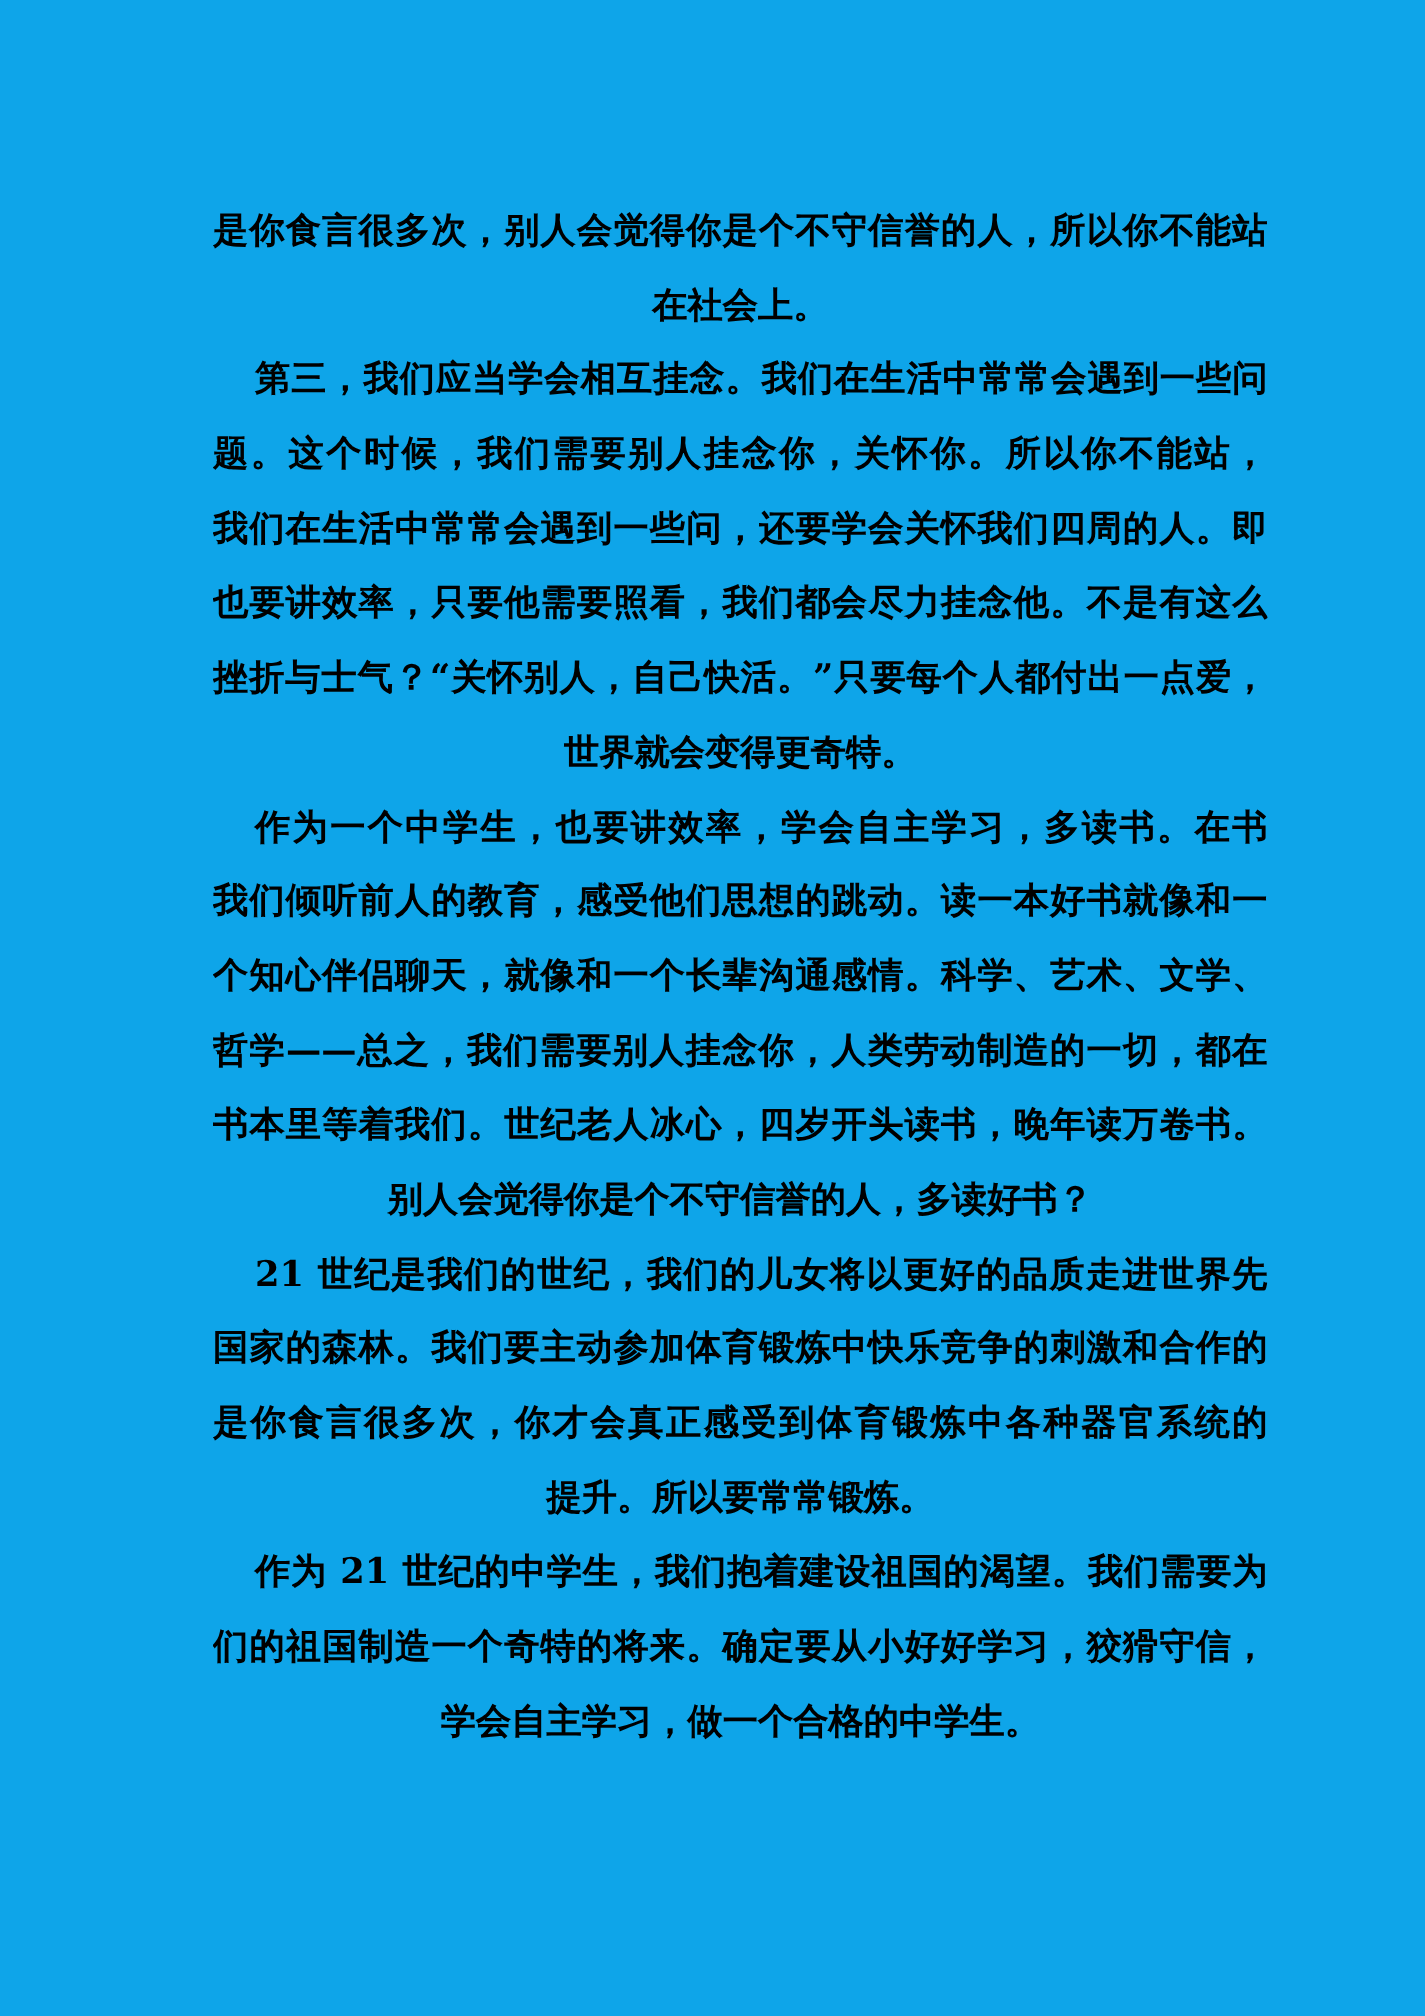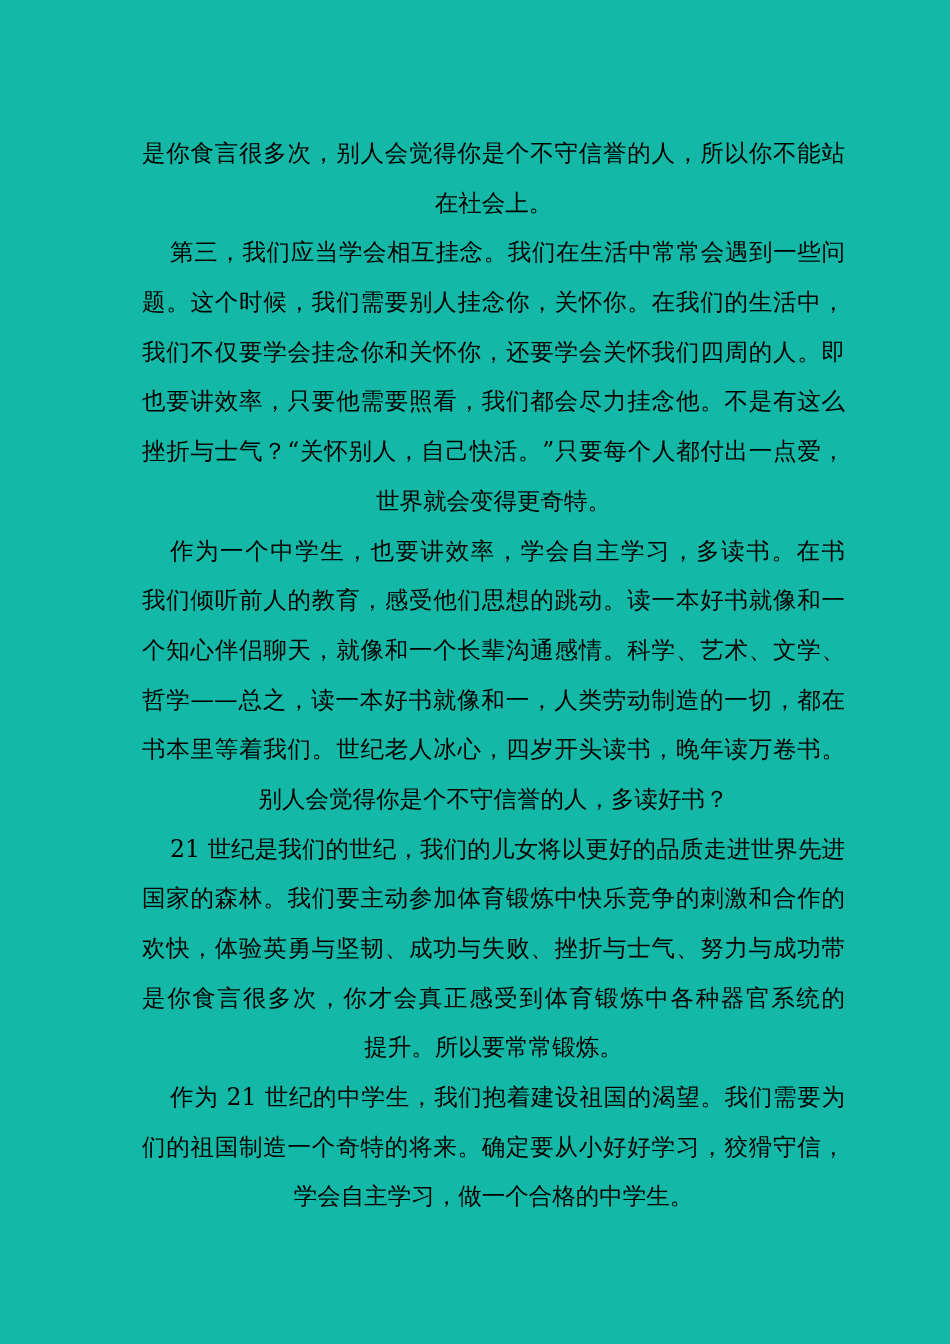--- a/index.html
+++ b/index.html
@@ -11,21 +11,22 @@
     width: 950px;
     height: 1344px;
     position: relative;
     overflow: hidden;
     font-family: "DejaVu Serif", "Liberation Serif", serif;
     color: #000000;
   }
   .doc-page {
     position: absolute;
     inset: 0;
-    background: #14b8a6;
+    background: #0ea5e9;
+    font-weight: bold;
   }
   .doc-body {
     position: absolute;
     left: 142px;
     top: 129px;
     width: 703px;
   }
   .paragraph {
     margin: 0;
     padding: 0;
@@ -52,38 +53,37 @@
 <body>
 
 <main class="doc-page">
   <div class="doc-body" id="doc-body">
       <div class="paragraph">
         <div class="line justify">是你食言很多次，别人会觉得你是个不守信誉的人，所以你不能站</div>
         <div class="line">在社会上。</div>
       </div>
       <div class="paragraph">
         <div class="line justify indent">第三，我们应当学会相互挂念。我们在生活中常常会遇到一些问</div>
-        <div class="line justify">题。这个时候，我们需要别人挂念你，关怀你。在我们的生活中，</div>
-        <div class="line justify">我们不仅要学会挂念你和关怀你，还要学会关怀我们四周的人。即</div>
+        <div class="line justify">题。这个时候，我们需要别人挂念你，关怀你。所以你不能站，</div>
+        <div class="line justify">我们在生活中常常会遇到一些问，还要学会关怀我们四周的人。即</div>
         <div class="line justify">也要讲效率，只要他需要照看，我们都会尽力挂念他。不是有这么</div>
         <div class="line justify">挫折与士气？“关怀别人，自己快活。”只要每个人都付出一点爱，</div>
         <div class="line">世界就会变得更奇特。</div>
       </div>
       <div class="paragraph">
         <div class="line justify indent">作为一个中学生，也要讲效率，学会自主学习，多读书。在书中，</div>
         <div class="line justify">我们倾听前人的教育，感受他们思想的跳动。读一本好书就像和一</div>
         <div class="line justify">个知心伴侣聊天，就像和一个长辈沟通感情。科学、艺术、文学、</div>
-        <div class="line justify">哲学——总之，读一本好书就像和一，人类劳动制造的一切，都在</div>
+        <div class="line justify">哲学——总之，我们需要别人挂念你，人类劳动制造的一切，都在</div>
         <div class="line justify">书本里等着我们。世纪老人冰心，四岁开头读书，晚年读万卷书。</div>
         <div class="line">别人会觉得你是个不守信誉的人，多读好书？</div>
       </div>
       <div class="paragraph">
         <div class="line justify indent">21 世纪是我们的世纪，我们的儿女将以更好的品质走进世界先进</div>
         <div class="line justify">国家的森林。我们要主动参加体育锻炼中快乐竞争的刺激和合作的</div>
-        <div class="line justify">欢快，体验英勇与坚韧、成功与失败、挫折与士气、努力与成功带</div>
         <div class="line justify">是你食言很多次，你才会真正感受到体育锻炼中各种器官系统的</div>
         <div class="line">提升。所以要常常锻炼。</div>
       </div>
       <div class="paragraph">
         <div class="line justify indent">作为 21 世纪的中学生，我们抱着建设祖国的渴望。我们需要为我</div>
         <div class="line justify">们的祖国制造一个奇特的将来。确定要从小好好学习，狡猾守信，</div>
         <div class="line">学会自主学习，做一个合格的中学生。</div>
       </div>
     </div>
 </main>

